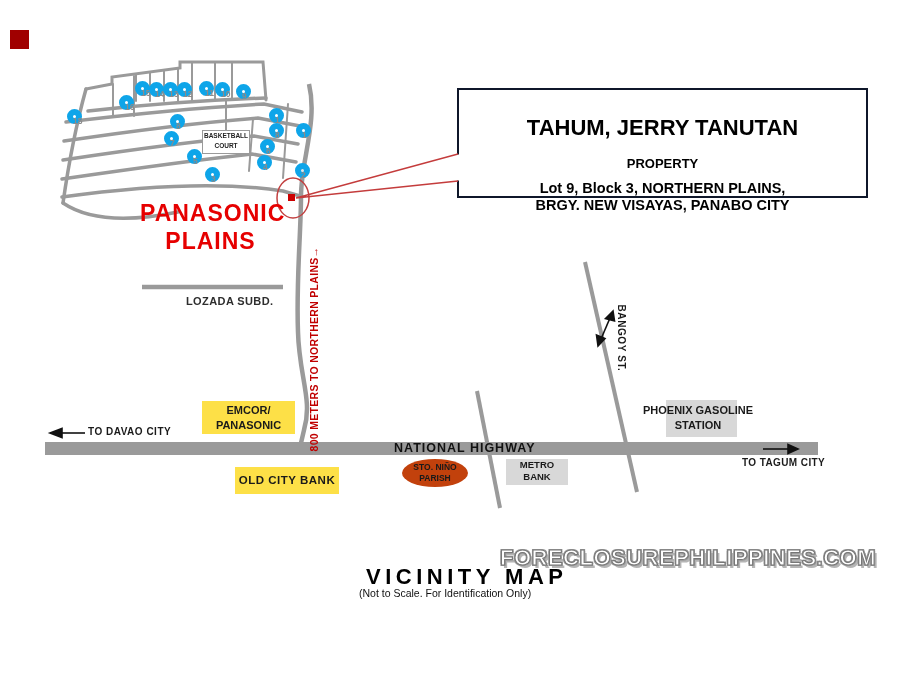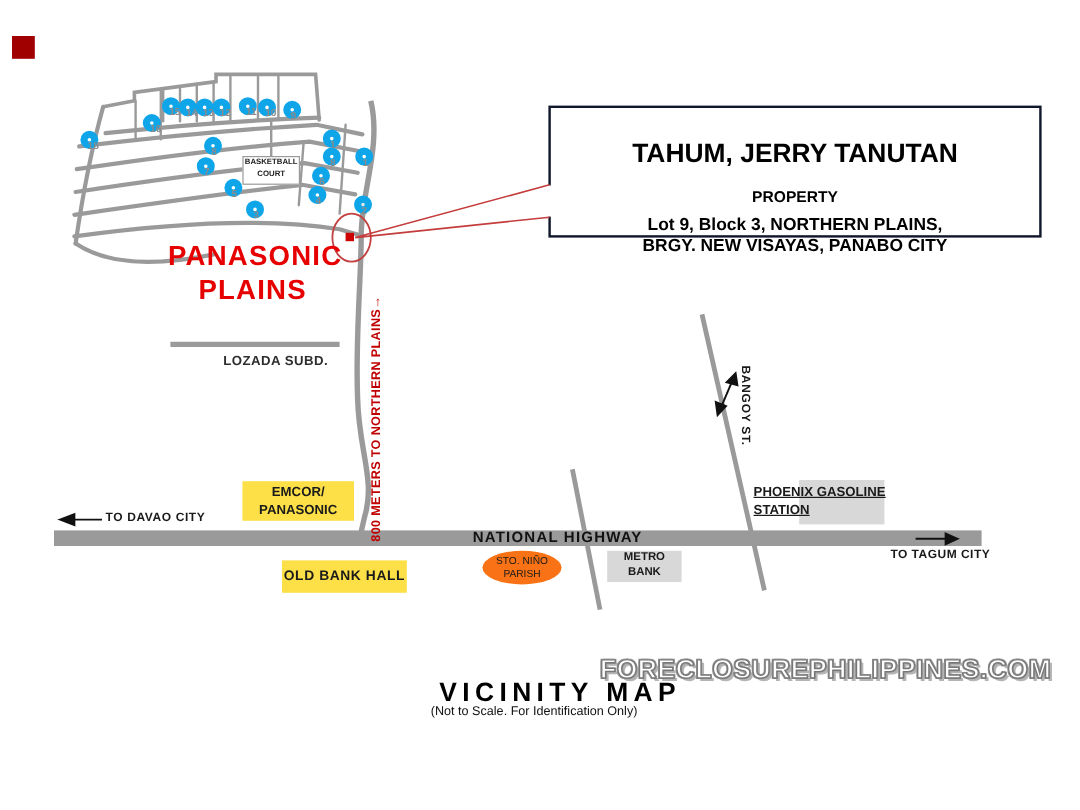--- a/index.html
+++ b/index.html
@@ -26,27 +26,27 @@
   .meters   { left:314px; top:349px; transform:translate(-50%,-50%) rotate(-90deg); white-space:nowrap;
               font-weight:bold; font-size:10.5px; color:#c00000; letter-spacing:.3px; }
 
   .emcor { left:202px; top:401px; width:93px; height:33px; font-size:11px; font-weight:bold;
            line-height:1.4; text-align:center; white-space:pre-line; padding-top:2px; }
   .todavao { left:88px; top:426px; font-size:10px; font-weight:bold; letter-spacing:.5px; }
   .natl { left:394px; top:441px; font-size:12.5px; font-weight:bold; letter-spacing:1px; color:#111;text-align:right; }
   .oldcity { left:235px; top:467px; width:104px; height:27px; font-size:11.5px; font-weight:bold;
              letter-spacing:.5px; line-height:27px; text-align:center; }
   .stonino { left:402px; top:459px; width:66px; height:28px; border-radius:50%;
-             font-size:8.5px; font-weight:normal; line-height:1.35; text-align:center;
-             white-space:pre-line; padding-top:3px; background:#f97316; }
+             font-size:8.5px; font-weight:bold; line-height:1.35; text-align:center;
+             white-space:pre-line; padding-top:3px; background:#c2410c; }
   .metro { left:506px; top:459px; width:62px; height:26px; background:#d8d8d8; font-size:9.5px;
            font-weight:bold; line-height:1.3; text-align:center; white-space:pre-line; }
   .phoenix-box { left:666px; top:400px; width:71px; height:37px; background:#d8d8d8; }
   .phoenix-lbl { left:628px; top:403px; width:140px; font-size:11px; font-weight:bold; line-height:1.4;
-                 text-align:left; white-space:pre-line; z-index:3;text-decoration:underline; }
+                 text-align:center; white-space:pre-line; z-index:3; }
   .totagum { left:742px; top:457px; font-size:10px; font-weight:bold; letter-spacing:.4px; }
   .bangoy { left:621px; top:338px; transform:translate(-50%,-50%) rotate(90deg); white-space:nowrap;
             font-size:10px; font-weight:bold; letter-spacing:.6px; }
 
   .watermark { left:500px; top:545px; font-size:22px; font-weight:bold; letter-spacing:.5px;
                color:#fff; -webkit-text-stroke:1.1px #777;
                text-shadow:-1px -1px 0 #999, 1px -1px 0 #999, -1px 1px 0 #999, 1px 1px 0 #999, 2.5px 2.5px 0 #b5b5b5;
                z-index:2; }
   .victitle { left:366px; top:564px; font-size:22px; font-weight:bold; letter-spacing:4.5px; color:#000; }
   .vicsub { left:359px; top:587px; font-size:10.5px; color:#111; }
@@ -135,21 +135,21 @@
 
 <div class="lbl northern">PANASONIC
 PLAINS</div>
 <div class="lbl lozada">LOZADA SUBD.</div>
 <div class="lbl meters">800 METERS TO NORTHERN PLAINS→</div>
 
 <div class="lbl graybox emcor">EMCOR/
 PANASONIC</div>
 <div class="lbl todavao">TO DAVAO CITY</div>
 <div class="lbl natl">NATIONAL HIGHWAY</div>
-<div class="lbl graybox oldcity">OLD BANK HALL</div>
+<div class="lbl graybox oldcity">OLD CITY BANK</div>
 <div class="lbl stonino">STO. NIÑO
 PARISH</div>
 <div class="lbl metro">METRO
 BANK</div>
 <div class="abs phoenix-box"></div>
 <div class="lbl phoenix-lbl">PHOENIX GASOLINE
 STATION</div>
 <div class="lbl totagum">TO TAGUM CITY</div>
 <div class="lbl bangoy">BANGOY ST.</div>
 

